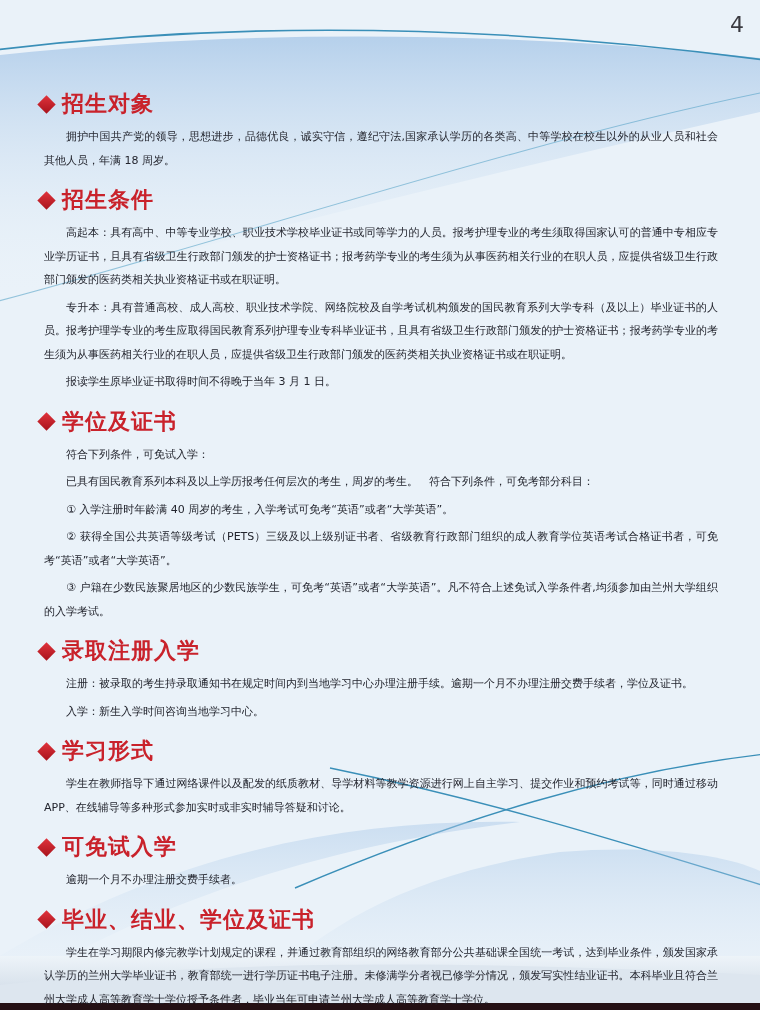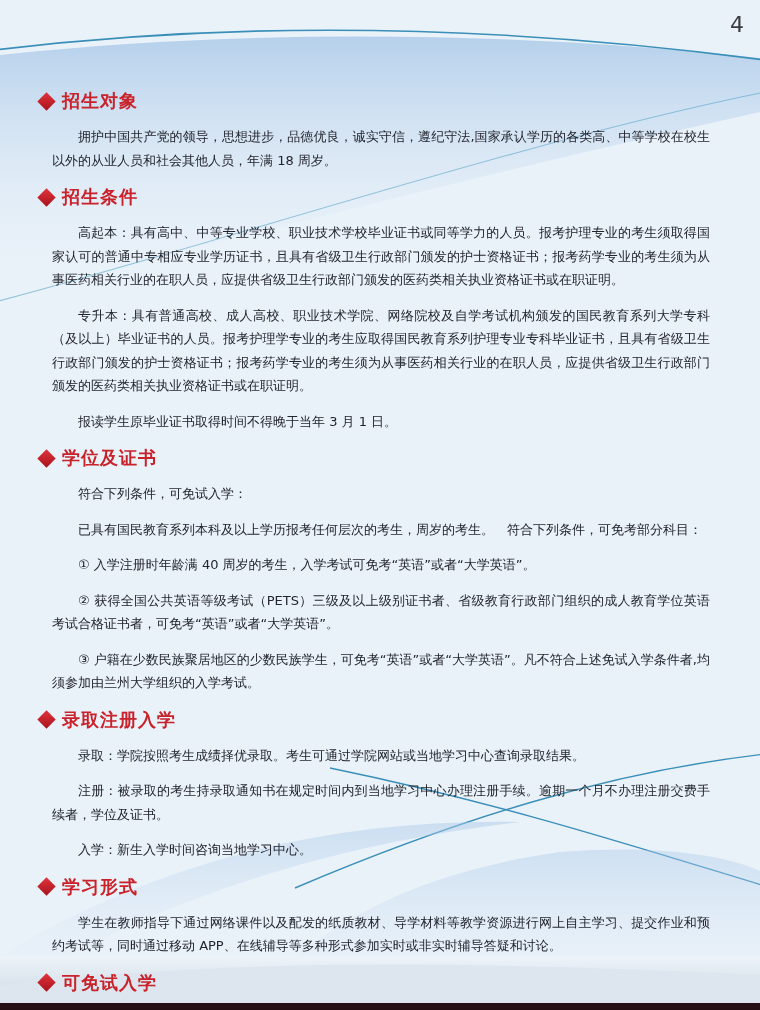--- a/index.html
+++ b/index.html
@@ -16,31 +16,31 @@
     font-size:22px; color:#3a3a40;
   }
   .content {
     position:relative; z-index:1;
     padding:76px 38px 0 40px;
     box-sizing:border-box; width:760px;
   }
   .sec-title {
     display:flex; align-items:center; gap:9px;
     margin:13px 0 6px;
-    font-size:18px; font-weight:bold; color:#c9222b;
+    font-size:22px; font-weight:bold; color:#c9222b;
     letter-spacing:1px;
   }
   .diamond {
     width:13px; height:13px; flex:none;
     background:linear-gradient(135deg,#e0333c,#a8131c);
     transform:rotate(45deg);
   }
   .content p {
-    margin:12px;
-    font-size:13px; line-height:23.5px;
+    margin:4px;
+    font-size:11px; line-height:23.5px;
     text-align:justify; text-indent:2em;
   }
 </style>
 </head>
 <body>
 
 <svg class="bg-art" viewBox="0 0 760 1010" xmlns="http://www.w3.org/2000/svg" aria-hidden="true">
   <defs>
     <linearGradient id="band" x1="0" y1="0" x2="0" y2="1">
       <stop offset="0" stop-color="#a9c8e8" stop-opacity="0.95"></stop>
@@ -101,21 +101,20 @@
     <p>① 入学注册时年龄满 40 周岁的考生，入学考试可免考“英语”或者“大学英语”。</p>
     <p>② 获得全国公共英语等级考试（PETS）三级及以上级别证书者、省级教育行政部门组织的成人教育学位英语考试合格证书者，可免考“英语”或者“大学英语”。</p>
     <p>③ 户籍在少数民族聚居地区的少数民族学生，可免考“英语”或者“大学英语”。凡不符合上述免试入学条件者,均须参加由兰州大学组织的入学考试。</p>
   </section>
 
   <section>
     <h2 class="sec-title">
       <span class="diamond"></span>
       <span>录取注册入学</span>
     </h2>
-    <p>录取：学院按照考生成绩择优录取。考生可通过学院网站或当地学习中心查询录取结果。</p>
     <p>注册：被录取的考生持录取通知书在规定时间内到当地学习中心办理注册手续。逾期一个月不办理注册交费手续者，学位及证书。</p>
     <p>入学：新生入学时间咨询当地学习中心。</p>
   </section>
 
   <section>
     <h2 class="sec-title">
       <span class="diamond"></span>
       <span>学习形式</span>
     </h2>
     <p>学生在教师指导下通过网络课件以及配发的纸质教材、导学材料等教学资源进行网上自主学习、提交作业和预约考试等，同时通过移动 APP、在线辅导等多种形式参加实时或非实时辅导答疑和讨论。</p>

